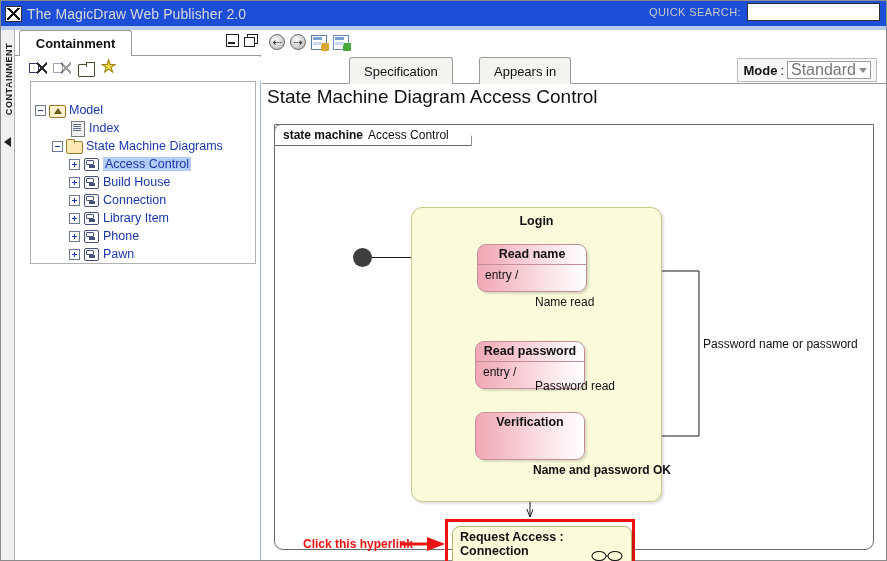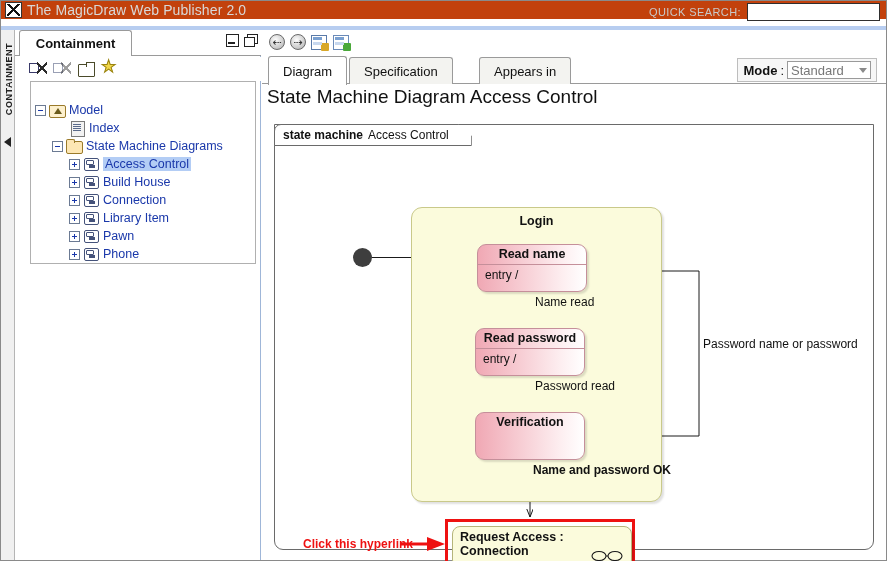--- a/index.html
+++ b/index.html
@@ -13,22 +13,22 @@
   #app {
     position: relative;
     width: 887px; height: 561px;
     background: #ffffff;
     border: 1px solid #8a8a8a;
   }
 
   
   #titlebar {
     position: absolute; left: 0; top: 0;
-    width: 885px; height: 18px;
-    background: #c2410c;
+    width: 885px; height: 25px;
+    background: #1d4ed8;
     display: flex; align-items: center;
   }
   #titlebar .logo {
     width: 17px; height: 16px; margin-left: 4px; margin-right: 5px;
     background: #ffffff; border: 1px solid #333;
     position: relative; flex: none;
   }
   #titlebar .logo:before {
     content: ""; position: absolute; left: 1px; top: 1px;
     width: 13px; height: 12px;
@@ -314,21 +314,21 @@
     border: 1px solid #bdbdbd; background: #f7f7f7;
     padding: 2px 5px; height: 24px; z-index: 4;
   }
   #mode-label { font-size: 13px; font-weight: bold; color: #111; }
   #mode-colon { font-size: 13px; color: #111; }
   #mode-select {
     width: 84px; height: 18px;
     border: 1px solid #9a9a9a; background: #ffffff;
     display: flex; align-items: center; justify-content: space-between;
     padding: 0 3px;
-    font-size: 13px; color: #777;
+    font-size: 16px; color: #777;
   }
   #mode-select .chev {
     width: 0; height: 0;
     border-left: 4px solid transparent; border-right: 4px solid transparent;
     border-top: 5px solid #8a8a8a;
   }
 
   #diagram-title {
     position: absolute; left: 5px; top: 56px;
     font-size: 19px; color: #111;
@@ -380,21 +380,21 @@
   }
   .state .sname {
     height: 19px; line-height: 19px;
     text-align: center; font-size: 12.5px; font-weight: bold; color: #111;
   }
   .state .sep { height: 1px; background: #c58f9a; }
   .state .entry {
     font-size: 12px; color: #111; padding: 3px 0 0 7px;
   }
   #st-readname { left: 202px; top: 119px; width: 110px; height: 48px; }
-  #st-readpwd  { left: 200px; top: 203px; width: 110px; height: 48px; }
+  #st-readpwd  { left: 200px; top: 216px; width: 110px; height: 48px; }
   #st-verify   { left: 200px; top: 287px; width: 110px; height: 48px; }
 
   
   #initial-node {
     position: absolute; left: 78px; top: 123px;
     width: 19px; height: 19px; border-radius: 50%;
     background: #3e3e3e;
   }
 
   
@@ -520,49 +520,46 @@
 
       <div class="trow" style="padding-left:38px">
         <span class="exp plus"></span>
         <span class="ico sm"></span>
         <span class="tlabel">Library Item</span>
       </div>
 
       <div class="trow" style="padding-left:38px">
         <span class="exp plus"></span>
         <span class="ico sm"></span>
-        <span class="tlabel">Pawn</span>
+        <span class="tlabel">Phone</span>
       </div>
 
       <div class="trow" style="padding-left:38px">
         <span class="exp plus"></span>
         <span class="ico sm"></span>
-        <span class="tlabel">Phone</span>
+        <span class="tlabel">Pawn</span>
       </div>
 
     </div>
   </div>
 
   <div id="right-panel">
 
     <div id="rp-toolbar">
       <div class="navico">⇠</div>
       <div class="navico">⇢</div>
       <div class="docico">
           <span class="badge" style="background:#d8a82a"></span>
         </div>
       <div class="docico g">
           <span class="badge"></span>
         </div>
     </div>
 
     <div id="rp-tabs">
-      <div class="dtab active" id="dtab-0">
-        <span>Diagram</span>
-      </div>
       <div class="dtab" id="dtab-1">
         <span>Specification</span>
       </div>
       <div class="dtab" id="dtab-2">
         <span>Appears in</span>
       </div>
 
       <div id="mode-box">
         <span id="mode-label">Mode</span>
         <span id="mode-colon">:</span>

